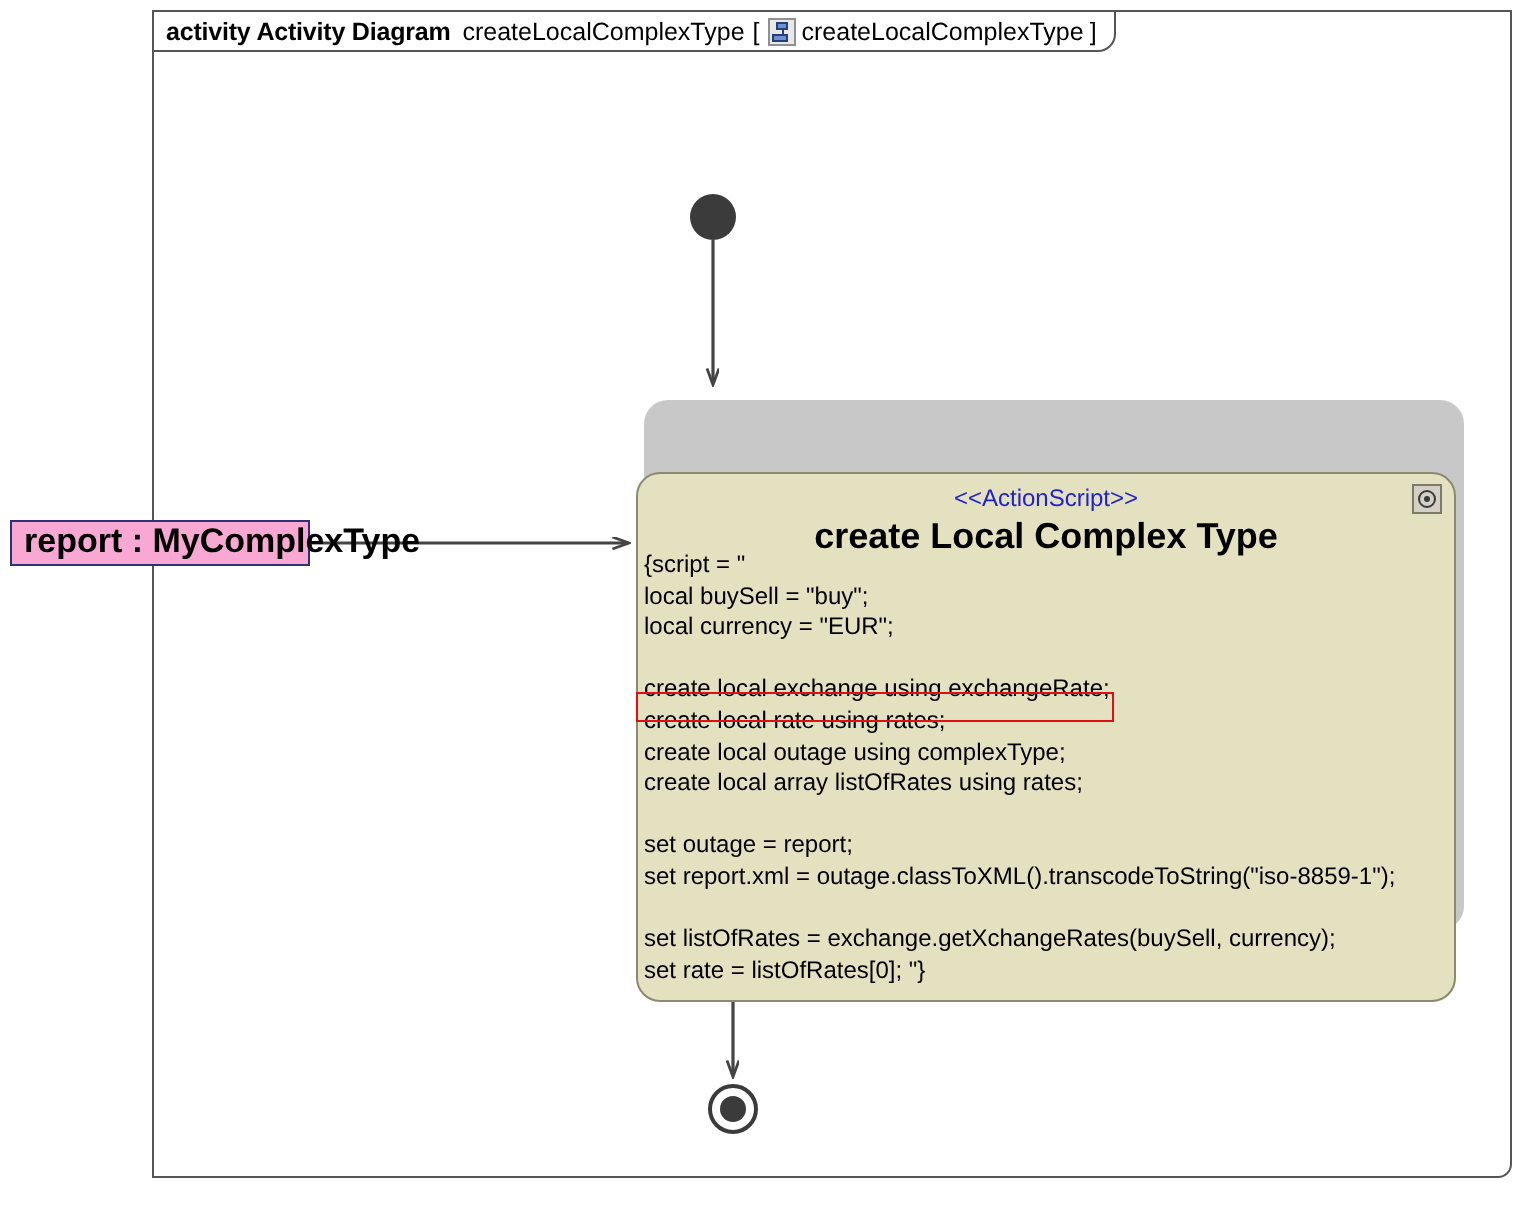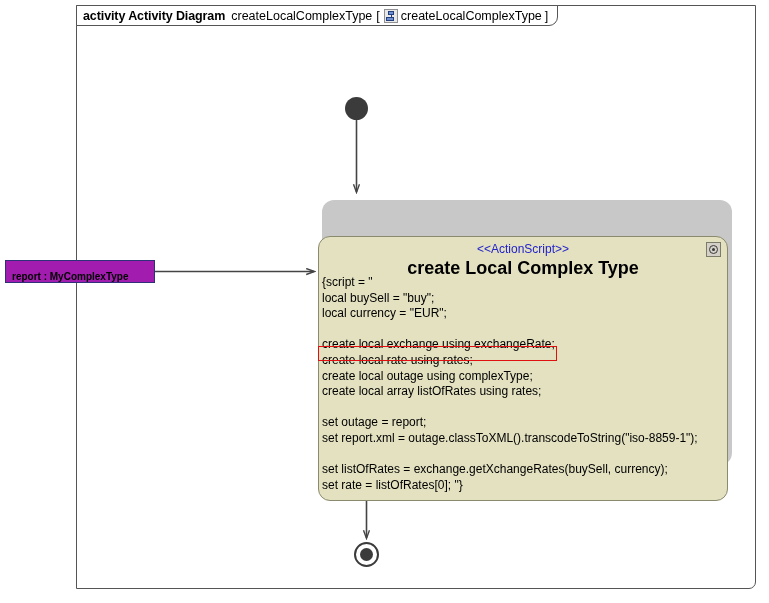--- a/index.html
+++ b/index.html
@@ -259,28 +259,28 @@
     background: #3a3a3a;
   }
 
   
   .object-node {
     position: absolute;
     left: 5px;
     top: 260px;
     width: 150px;
     height: 23px;
-    background: #a21caf;
+    background: #f9a8d4;
     border: 1px solid #30307a;
     box-sizing: border-box;
     z-index: 3;
     display: flex;
-    align-items: flex-end;
+    align-items: flex-start;
     padding-left: 6px;
-    font-size: 10px;
+    font-size: 17px;
     font-weight: bold;
     color: #000000;
     white-space: nowrap;
   }
 </style>
 </head>
 <body>
 
 <div id="canvas">
 

